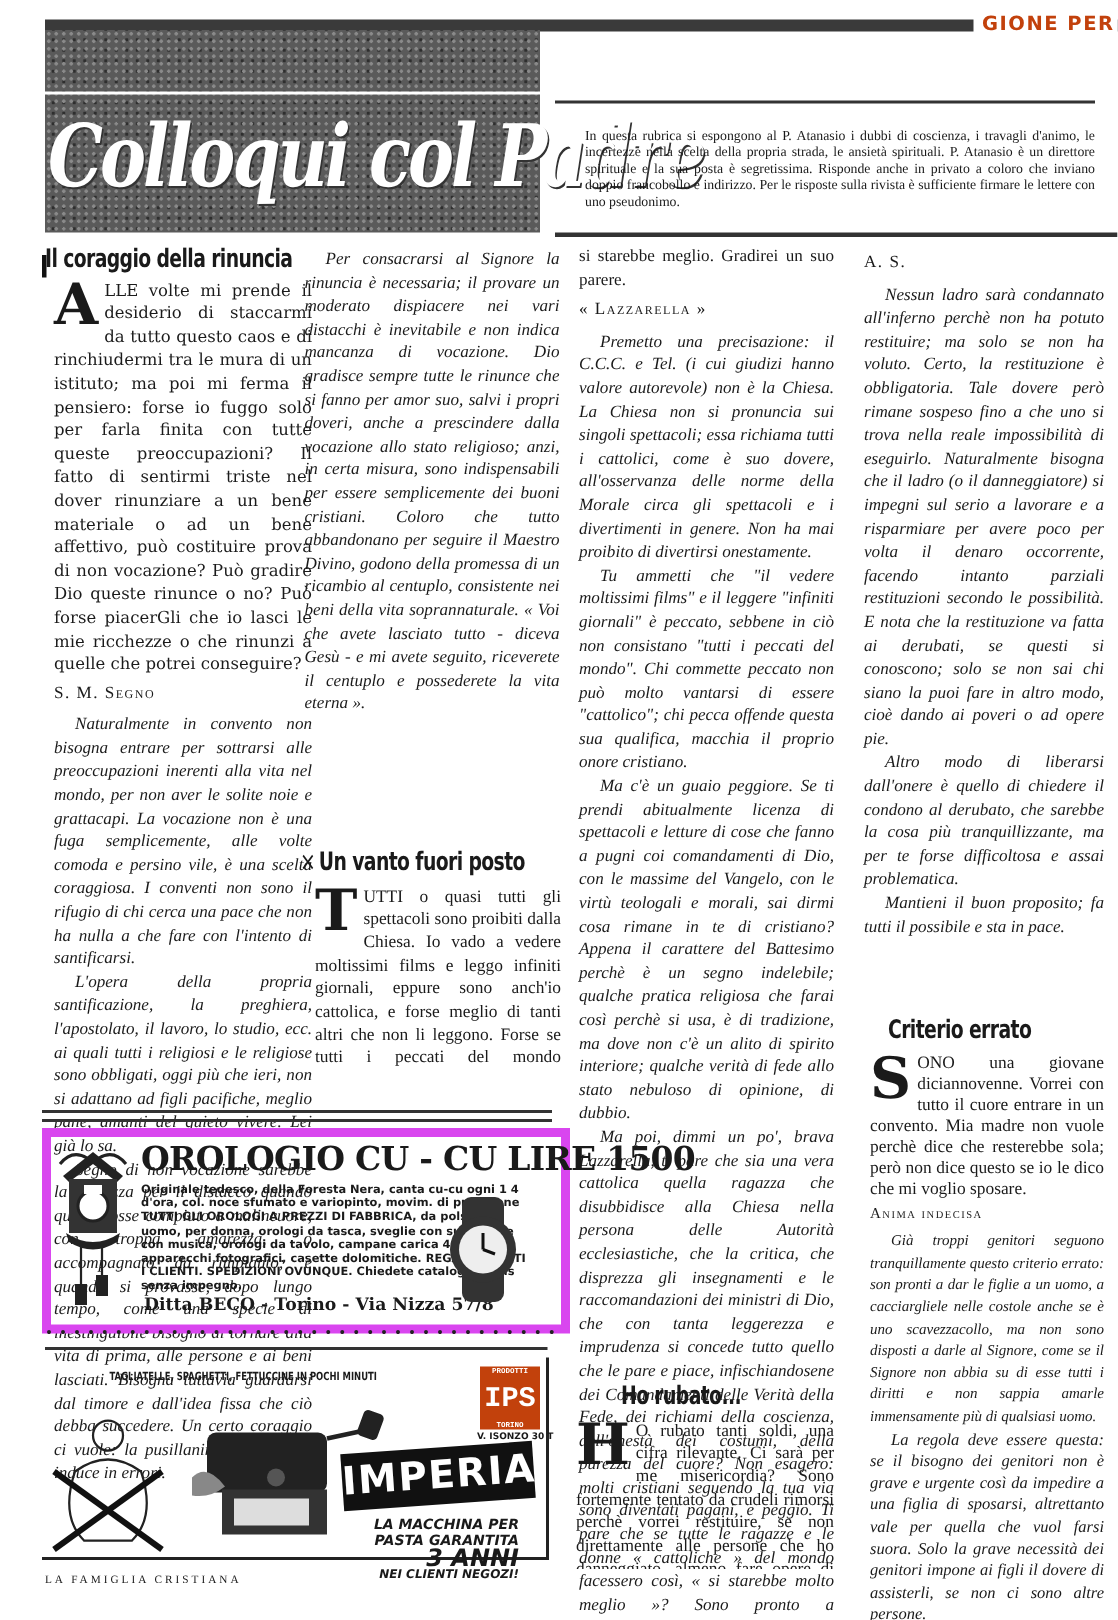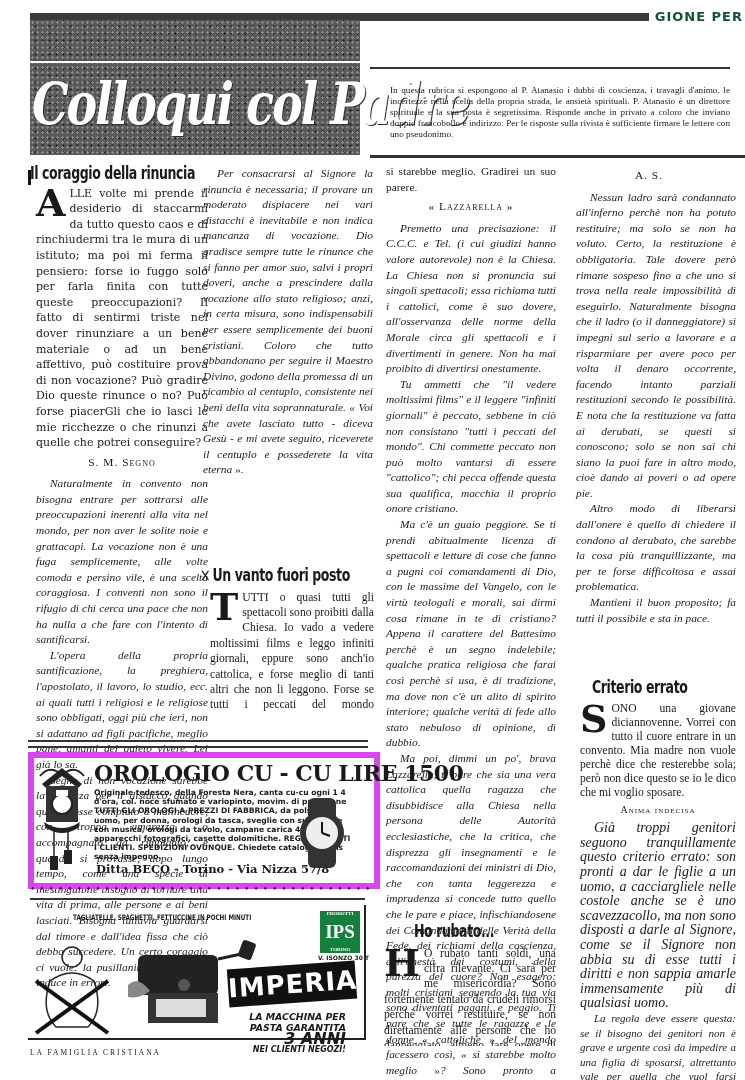--- a/index.html
+++ b/index.html
@@ -1,48 +1,48 @@
 <!DOCTYPE html>
 <html><head>
 <meta charset="utf-8">
 <style>
   html,body{margin:0;padding:0;background:#fff;}
   body{width:745px;height:1080px;position:relative;overflow:hidden;font-family:"DejaVu Serif",serif;color:#1a1a1a;}
   .abs{position:absolute;}
   .topbar{left:30px;top:13px;width:715px;height:8px;background:#3a3a3a;}
-  .section-tag{right:0;top:10px;font-family:"DejaVu Sans",sans-serif;font-weight:bold;font-size:13px;letter-spacing:1px;color:#14532d;background:#fff;padding:0 2px 0 6px;line-height:14px;}
+  .section-tag{right:0;top:10px;font-family:"DejaVu Sans",sans-serif;font-weight:bold;font-size:13px;letter-spacing:1px;color:#c2410c;background:#fff;padding:0 2px 0 6px;line-height:14px;}
   .banner{left:30px;top:20px;width:330px;height:135px;background:#5a5a5a;
     background-image:radial-gradient(#8a8a8a 1px,transparent 1.3px),radial-gradient(#2e2e2e 1px,transparent 1.3px);
     background-size:5px 5px,7px 7px;background-position:0 0,2px 3px;}
   .banner-line{left:30px;top:61px;width:340px;height:2px;background:#fff;}
   .banner-title{left:32px;top:70px;font-family:"DejaVu Serif",serif;font-style:italic;font-weight:bold;font-size:46px;color:#fff;letter-spacing:-2px;transform:scaleY(1.25);transform-origin:left top;text-shadow:1px 1px 0 #333;}
   .head-rule{left:370px;top:67px;width:360px;height:2px;background:#333;}
   .intro{left:390px;top:85px;width:340px;font-size:9.2px;line-height:11px;text-align:justify;font-family:"Liberation Serif",serif;}
   .head-rule2{left:370px;top:155px;width:375px;height:3px;background:#333;}
   .col{position:absolute;font-family:"Liberation Serif",serif;font-size:11.4px;line-height:15.6px;text-align:justify;}
   .col p{margin:0;}
   .it{font-style:italic;}
   .indent{text-indent:14px;}
   h2{margin:0;font-family:"DejaVu Sans Condensed","DejaVu Sans",sans-serif;font-weight:bold;font-size:17px;letter-spacing:-0.5px;transform:scaleX(0.82);transform-origin:left center;white-space:nowrap;}
   .drop{float:left;font-family:"DejaVu Serif",serif;font-weight:bold;font-size:38px;line-height:30px;margin:2px 4px 0 0;}
-  .sig{text-align:center;font-variant:small-caps;letter-spacing:1px;margin:4px 0 6px 0;}
-  .sigc{text-align:center;font-variant:small-caps;letter-spacing:1px;margin:4px 0 6px 0;}
+  .sig{text-align:left;font-variant:small-caps;letter-spacing:1px;margin:4px 0 6px 0;}
+  .sigc{text-align:left;font-variant:small-caps;letter-spacing:1px;margin:4px 0 6px 0;}
   .bar{position:absolute;width:3px;height:15px;background:#111;}
   .ad1{left:28px;top:752px;width:340px;height:125px;border:6px solid #d946ef;}
   .ad1-title{position:absolute;left:60px;top:2px;font-family:"DejaVu Serif",serif;font-weight:bold;font-size:22px;letter-spacing:-0.5px;white-space:nowrap;}
   .ad1-body{position:absolute;left:60px;top:30px;width:260px;font-family:"DejaVu Sans",sans-serif;font-weight:bold;font-size:7.6px;line-height:9.2px;}
   .ad1-firm{position:absolute;left:62px;top:104px;font-family:"DejaVu Serif",serif;font-weight:bold;font-size:11.5px;white-space:nowrap;}
   .clock{position:absolute;left:4px;top:6px;width:48px;height:110px;}
   .watch{position:absolute;left:258px;top:40px;width:60px;height:70px;}
   .dots{left:30px;top:884px;width:340px;font-size:9px;letter-spacing:4px;color:#222;overflow:hidden;white-space:nowrap;}
   .dots-rule{left:30px;top:898px;width:335px;height:2px;background:#333;}
   .ad2{left:28px;top:905px;width:338px;height:135px;}
   .ad2-frame{position:absolute;left:0;top:0;width:336px;height:133px;border-right:2px solid #222;border-bottom:2px solid #222;}
   .ad2-top{position:absolute;left:45px;top:8px;font-family:"DejaVu Sans",sans-serif;font-weight:bold;font-size:7.5px;white-space:nowrap;transform:scaleX(0.75);transform-origin:left;}
-  .ips{position:absolute;left:292px;top:6px;width:40px;height:42px;background:#15803d;color:#fff;text-align:center;font-family:Liberation Serif, serif;font-weight:bold;font-size:19px;line-height:30px;}
+  .ips{position:absolute;left:292px;top:6px;width:40px;height:42px;background:#c2410c;color:#fff;text-align:center;font-family:Liberation Mono, monospace;font-weight:bold;font-size:19px;line-height:30px;}
   .ips small{display:block;font-size:5px;line-height:6px;}
   .ips-addr{position:absolute;left:290px;top:49px;font-family:"DejaVu Sans",sans-serif;font-size:6px;font-weight:bold;white-space:nowrap;}
   .imperia{position:absolute;left:200px;top:60px;width:128px;height:38px;background:#111;color:#fff;font-family:"DejaVu Sans",sans-serif;font-weight:bold;font-size:26px;line-height:38px;text-align:center;letter-spacing:1px;transform:rotate(-4deg);}
   .slogan{position:absolute;left:218px;top:106px;font-family:"DejaVu Sans",sans-serif;font-weight:bold;font-style:italic;font-size:9.4px;line-height:11px;text-align:right;width:100px;}
   .footer{left:30px;top:1048px;font-family:"Liberation Serif",serif;font-size:7.5px;letter-spacing:2px;}
 </style>
 </head>
 <body>
 
 <div class="abs topbar"></div>
@@ -103,21 +103,21 @@
   <p class="it indent">Mantieni il buon proposito; fa tutti il possibile e sta in pace.</p>
 </div>
 
 <div class="col" style="left:580px;top:680px;width:156px;">
   <h2 style="margin-left:12px">Criterio errato</h2>
   <div style="margin-top:6px;font-size:11.6px;line-height:14px;">
     <span class="drop">S</span>
     <span>ONO una giovane diciannovenne. Vorrei con tutto il cuore entrare in un convento. Mia madre non vuole perchè dice che resterebbe sola; però non dice questo se io le dico che mi voglio sposare.</span>
   </div>
   <div class="sigc" style="font-size:10px;margin:2px 0 4px 0">Anima indecisa</div>
-  <p class="it indent" style="font-size:14px;line-height:14.6px">Già troppi genitori seguono tranquillamente questo criterio errato: son pronti a dar le figlie a un uomo, a cacciargliele nelle costole anche se è uno scavezzacollo, ma non sono disposti a darle al Signore, come se il Signore non abbia su di esse tutti i diritti e non sappia amarle immensamente più di qualsiasi uomo.</p>
+  <p class="it indent" style="font-size:10px;line-height:14.6px">Già troppi genitori seguono tranquillamente questo criterio errato: son pronti a dar le figlie a un uomo, a cacciargliele nelle costole anche se è uno scavezzacollo, ma non sono disposti a darle al Signore, come se il Signore non abbia su di esse tutti i diritti e non sappia amarle immensamente più di qualsiasi uomo.</p>
   <p class="it indent" style="font-size:11px;line-height:14.6px">La regola deve essere questa: se il bisogno dei genitori non è grave e urgente così da impedire a una figlia di sposarsi, altrettanto vale per quella che vuol farsi suora. Solo la grave necessità dei genitori impone ai figli il dovere di assisterli, se non ci sono altre persone.</p>
 </div>
 
 <div class="abs" style="left:28px;top:740px;width:340px;height:2px;background:#333"></div>
 <div class="abs" style="left:28px;top:746px;width:340px;height:2px;background:#333"></div>
 
 <div class="abs ad1">
   <svg class="clock" viewBox="0 0 48 110">
     <path d="M4 20 L24 4 L44 20 L40 24 L24 12 L8 24Z" fill="#222"></path>
     <rect x="8" y="22" width="32" height="36" fill="#333"></rect>

